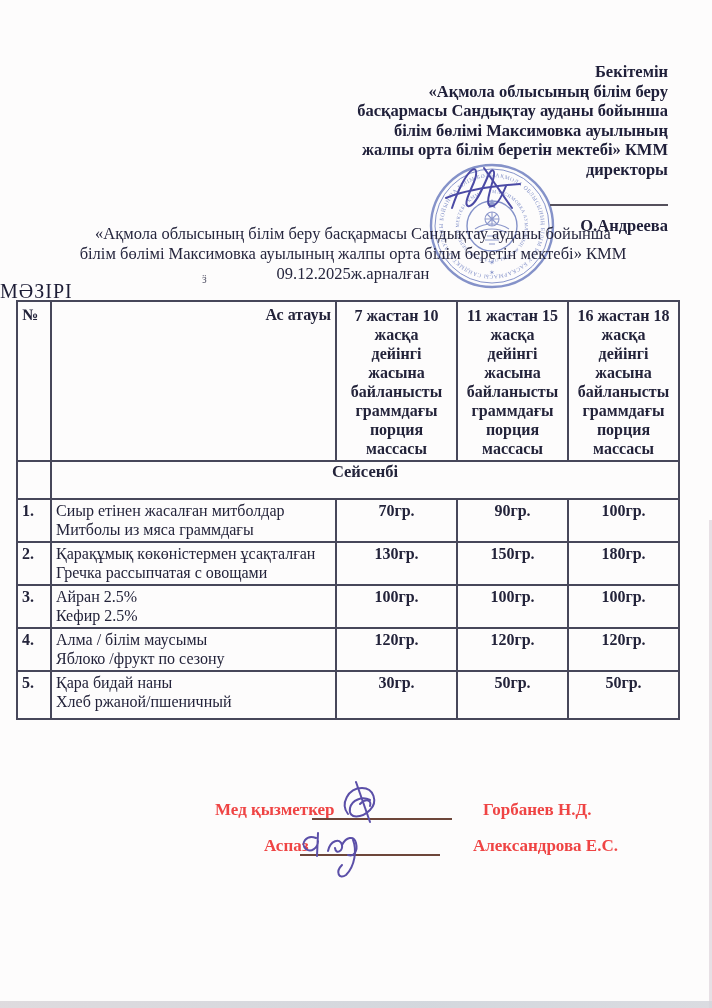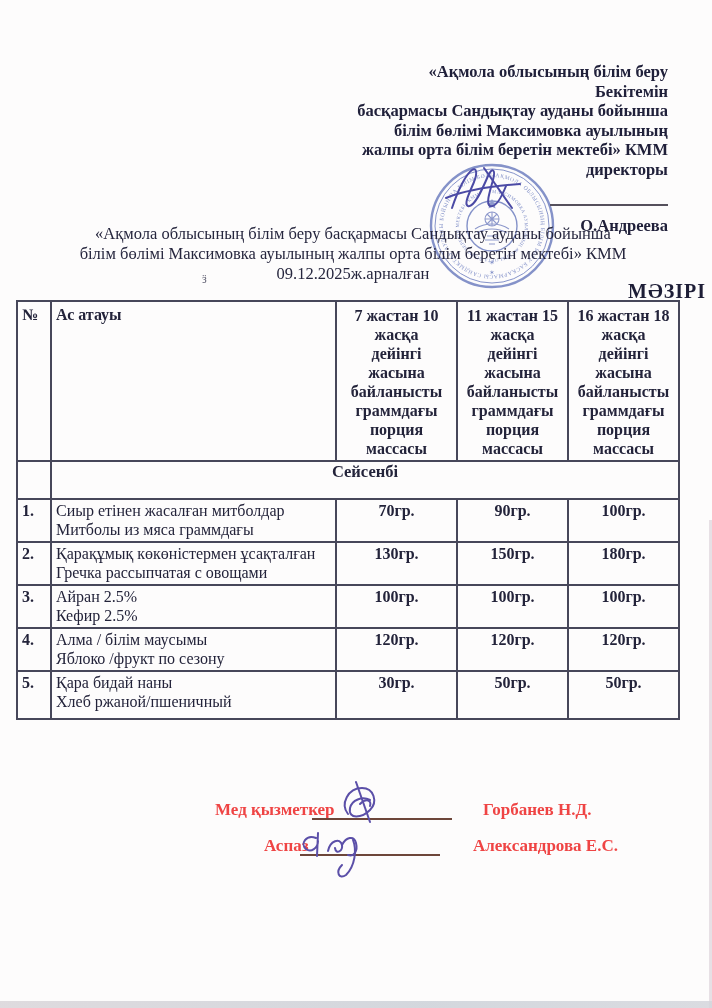--- a/index.html
+++ b/index.html
@@ -26,41 +26,41 @@
   
   .stamp{position:absolute;left:429px;top:163px;z-index:1;opacity:.92;}
   .inksig{position:absolute;z-index:3;}
   
   .subtitle{
     position:absolute;left:0;right:6px;top:224px;z-index:2;
     text-align:center;font-size:16.5px;line-height:20px;color:#26263e;
   }
   .doc-title{
     position:absolute;left:0;right:6px;top:280px;z-index:2;
-    text-align:right;font-size:20px;font-weight:bold;letter-spacing:1px;
+    text-align:left;font-size:20px;font-weight:normal;letter-spacing:1px;
     color:#1d1d36;
   }
   .artifact{
     position:absolute;left:202px;top:272px;z-index:2;
     font-size:12px;color:#5b5b6e;
   }
   
   .menu-table{
     position:absolute;left:16px;top:300px;z-index:2;
     border-collapse:collapse;table-layout:fixed;width:662px;
     font-size:16px;color:#23233a;
   }
   .menu-table th,.menu-table td{
     border:2px solid #47475a;padding:2px 4px;vertical-align:top;
     overflow:hidden;
   }
   .menu-table th{font-weight:bold;padding-top:4px;}
   .th-age{white-space:pre-line;text-align:center;line-height:19px;}
   .th-num{text-align:left;padding-left:5px;}
-  .th-dish{text-align:left;font-family:Liberation Serif, serif;}
+  .th-dish{text-align:right;font-family:Liberation Serif, serif;}
   .day-row td{
     height:18px;text-align:center;font-weight:bold;font-size:16.5px;
     padding:0 0 16px 0;
   }
   .cell-num{font-weight:bold;text-align:left;padding-left:5px;height:34px;}
   .row-last .cell-num{height:42px;}
   .cell-dish{text-align:left;line-height:18.5px;padding-left:6px;border-radius:8px;}
   .cell-val{text-align:center;font-weight:bold;}
   
   .sig-label,.sig-name{
@@ -79,22 +79,22 @@
     position:absolute;top:520px;bottom:0;right:0;width:3px;z-index:4;
     background:#e4dde2;opacity:.9;
   }
 </style>
 </head>
 <body>
 
 <div class="page">
 
   <div class="approval">
+    <div>Бекітемін</div>
     <div>«Ақмола облысының білім беру</div>
-    <div>Бекітемін</div>
     <div>басқармасы Сандықтау ауданы бойынша</div>
     <div>білім бөлімі Максимовка ауылының</div>
     <div>жалпы орта білім беретін мектебі» КММ</div>
     <div>директоры</div>
     <div class="sig-row">
       <span class="sig-underline"></span>
       <span>О.Андреева</span>
     </div>
   </div>
 

